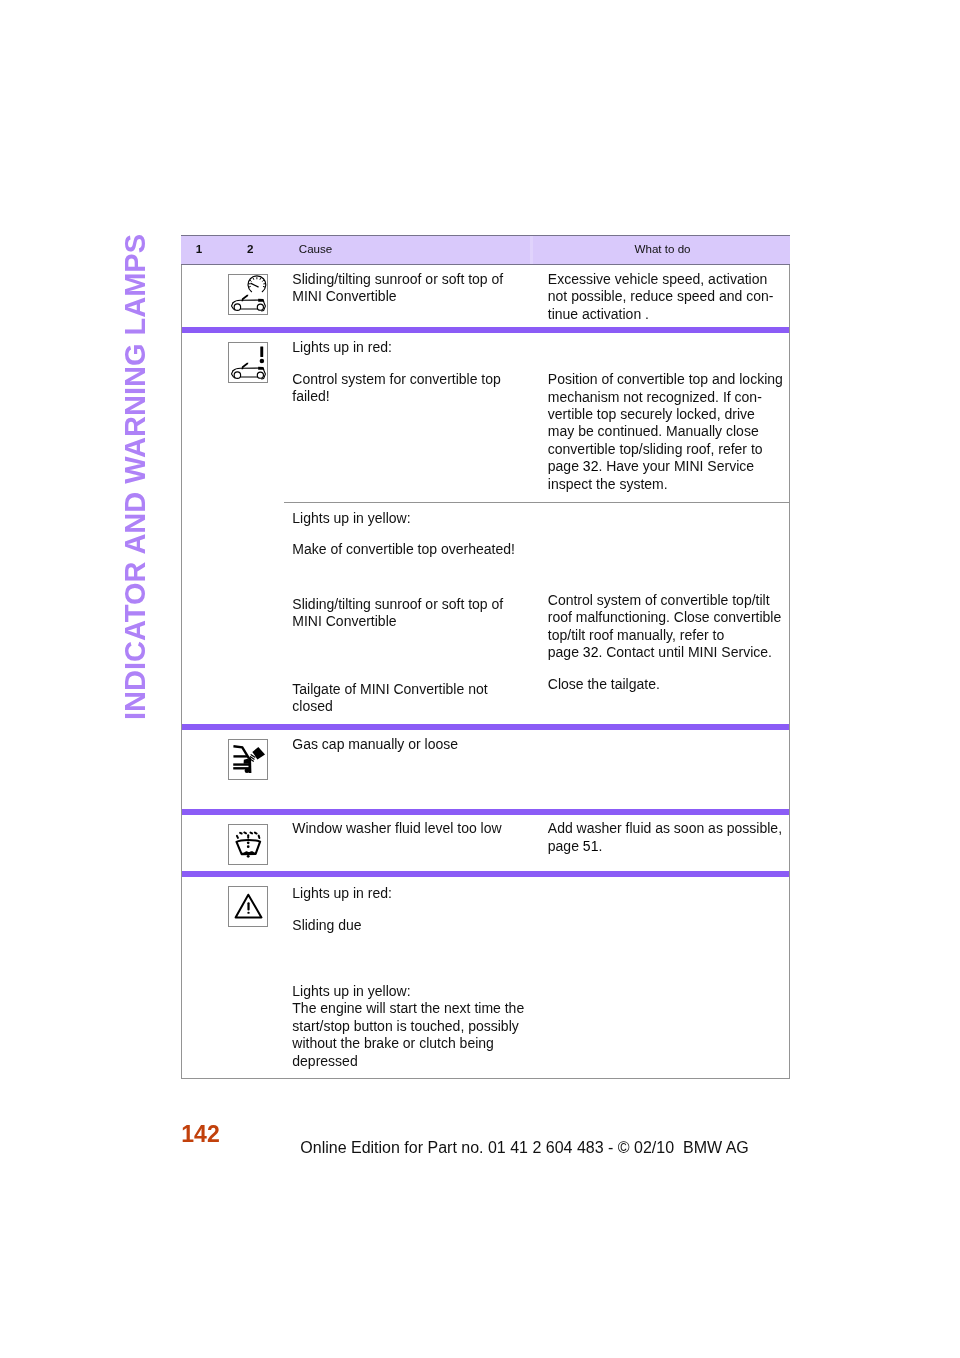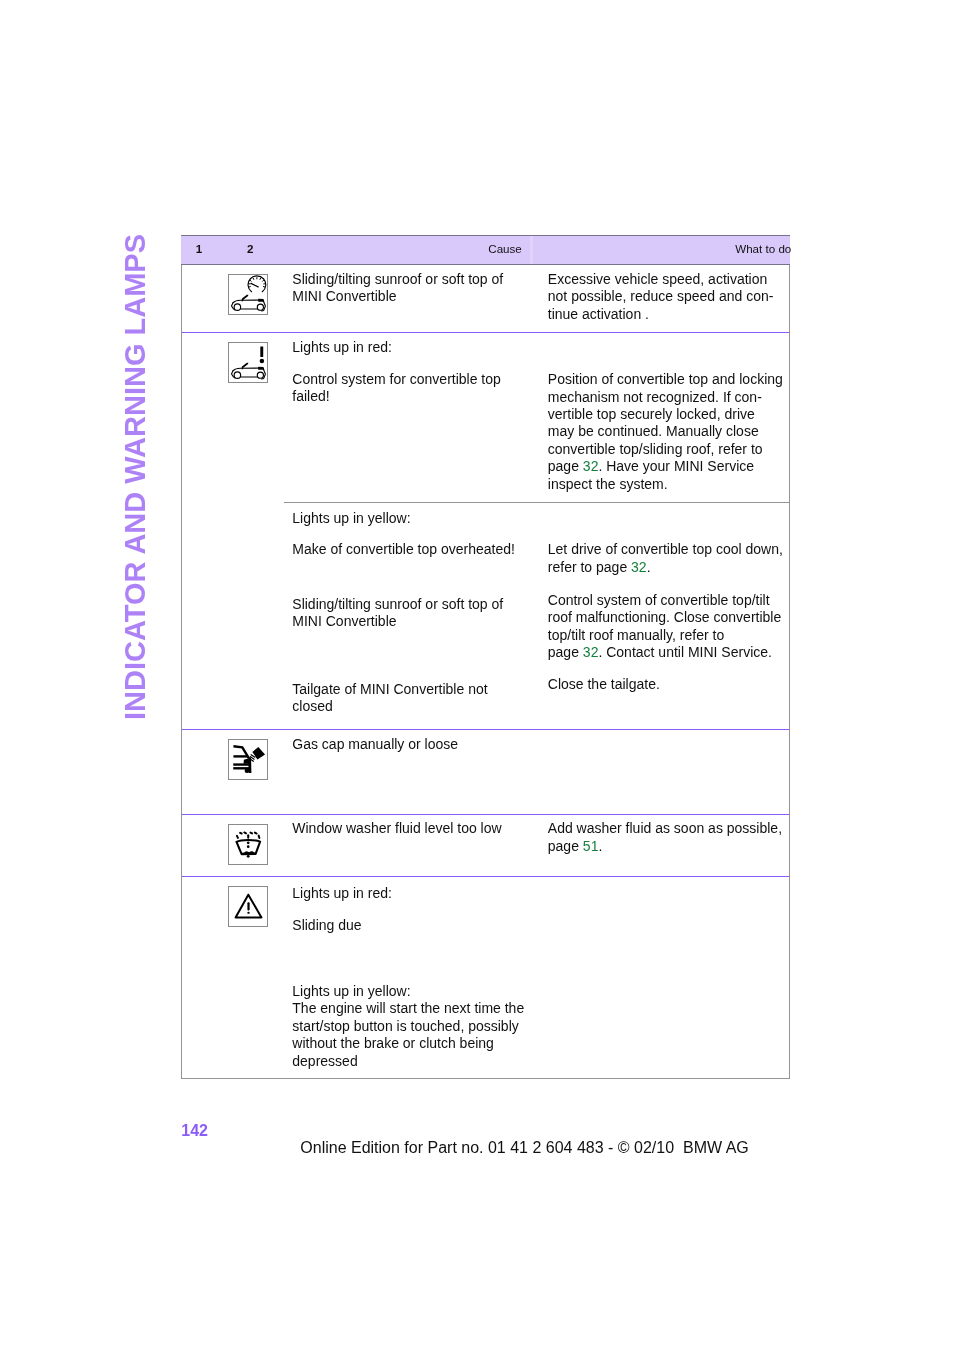--- a/index.html
+++ b/index.html
@@ -25,48 +25,48 @@
   .tbl{ position:absolute; left:180.8px; top:235px; width:609.2px; }
 
   .hdr{
     position:relative; height:29.5px; background:#d9c9fb;
     border-top:1.1px solid #77738c; border-bottom:1.1px solid #77738c;
     box-sizing:border-box;
   }
   .hdr span{ position:absolute; top:5.9px; font-size:11.6px; color:#111; }
   .hdr .h1{ left:15px; font-weight:bold; }
   .hdr .h2{ left:66.3px; font-weight:bold; }
-  .hdr .h3{ left:92px; width:249px; text-align:right; }
-  .hdr .h4{ left:353px; width:257.5px; text-align:right; }
+  .hdr .h3{ left:118px; width:249px; text-align:left; }
+  .hdr .h4{ left:353px; width:257.5px; text-align:center; }
   .hdr .vsep{ position:absolute; left:349.5px; top:0px; bottom:0px; width:3px; background:#e0d3fc; }
 
   .body{ position:relative; border-left:1px solid #949494;
          border-right:1px solid #949494; border-bottom:1px solid #949494;
          box-sizing:border-box; width:609.2px; }
 
-  .grp{ position:relative; border-bottom:1px solid #8b5cf6; box-sizing:border-box; }
+  .grp{ position:relative; border-bottom:6px solid #8b5cf6; box-sizing:border-box; }
   .grp.last{ border-bottom:0; }
 
   .ico{ position:absolute; left:46.2px; }
   .icon-box{ width:40.5px;height:40.5px; border:1px solid #8a8a8a; background:#fff;
              box-sizing:border-box; display:block; }
   .icon-box svg{ display:block; }
 
   .cause,.todo,.hl{ position:absolute; font-size:14px; line-height:17.4px; color:#111;
                     white-space:pre; }
   .cause{ left:110.5px; }
   .todo { left:366px; }
   .hl   { left:110.5px; }
-  .pg-link{ color:#15803d; }
+  .pg-link{ color:#000000; }
 
   .inner-sep{ position:absolute; left:102.5px; right:0px; height:1px; background:#949494; }
 
   
   .page-num{ position:absolute; left:181.3px; top:1123px;
-             font-size:16px; font-weight:bold; color:#8b5cf6; line-height:1; }
+             font-size:23px; font-weight:bold; color:#c2410c; line-height:1; }
   .edition { position:absolute; left:300.3px; top:1140px;
              font-size:16px; color:#111; line-height:1; white-space:pre; }
   .watermark{ position:absolute; left:681px; top:1328px;
               font-size:27px; color:#9b9b9b; line-height:1; }
 </style>
 </head>
 <body>
 
 <div class="page">
 
@@ -150,22 +150,20 @@
 vertible top securely locked, drive
 may be continued. Manually close
 convertible top/sliding roof, refer to
 page </span><span class="pg-link">32</span><span>. Have your MINI Service
 inspect the system.</span></div>
 
         <div class="inner-sep" style="top:169.3px"></div>
 
         <div class="hl" style="top:177px">Lights up in yellow:</div>
         <div class="cause" style="top:208.6px">Make of convertible top overheated!</div>
-        <div class="todo" style="top:208.8px"><span>Let drive of convertible top cool down,
-refer to page </span><span class="pg-link">32</span><span>.</span></div>
 
         <div class="cause" style="top:263px">Sliding/tilting sunroof or soft top of
 MINI Convertible</div>
         <div class="todo" style="top:259.2px"><span>Control system of convertible top/tilt
 roof malfunctioning. Close convertible
 top/tilt roof manually, refer to
 page </span><span class="pg-link">32</span><span>. Contact until MINI Service.</span></div>
 
         <div class="cause" style="top:348.2px">Tailgate of MINI Convertible not
 closed</div>

